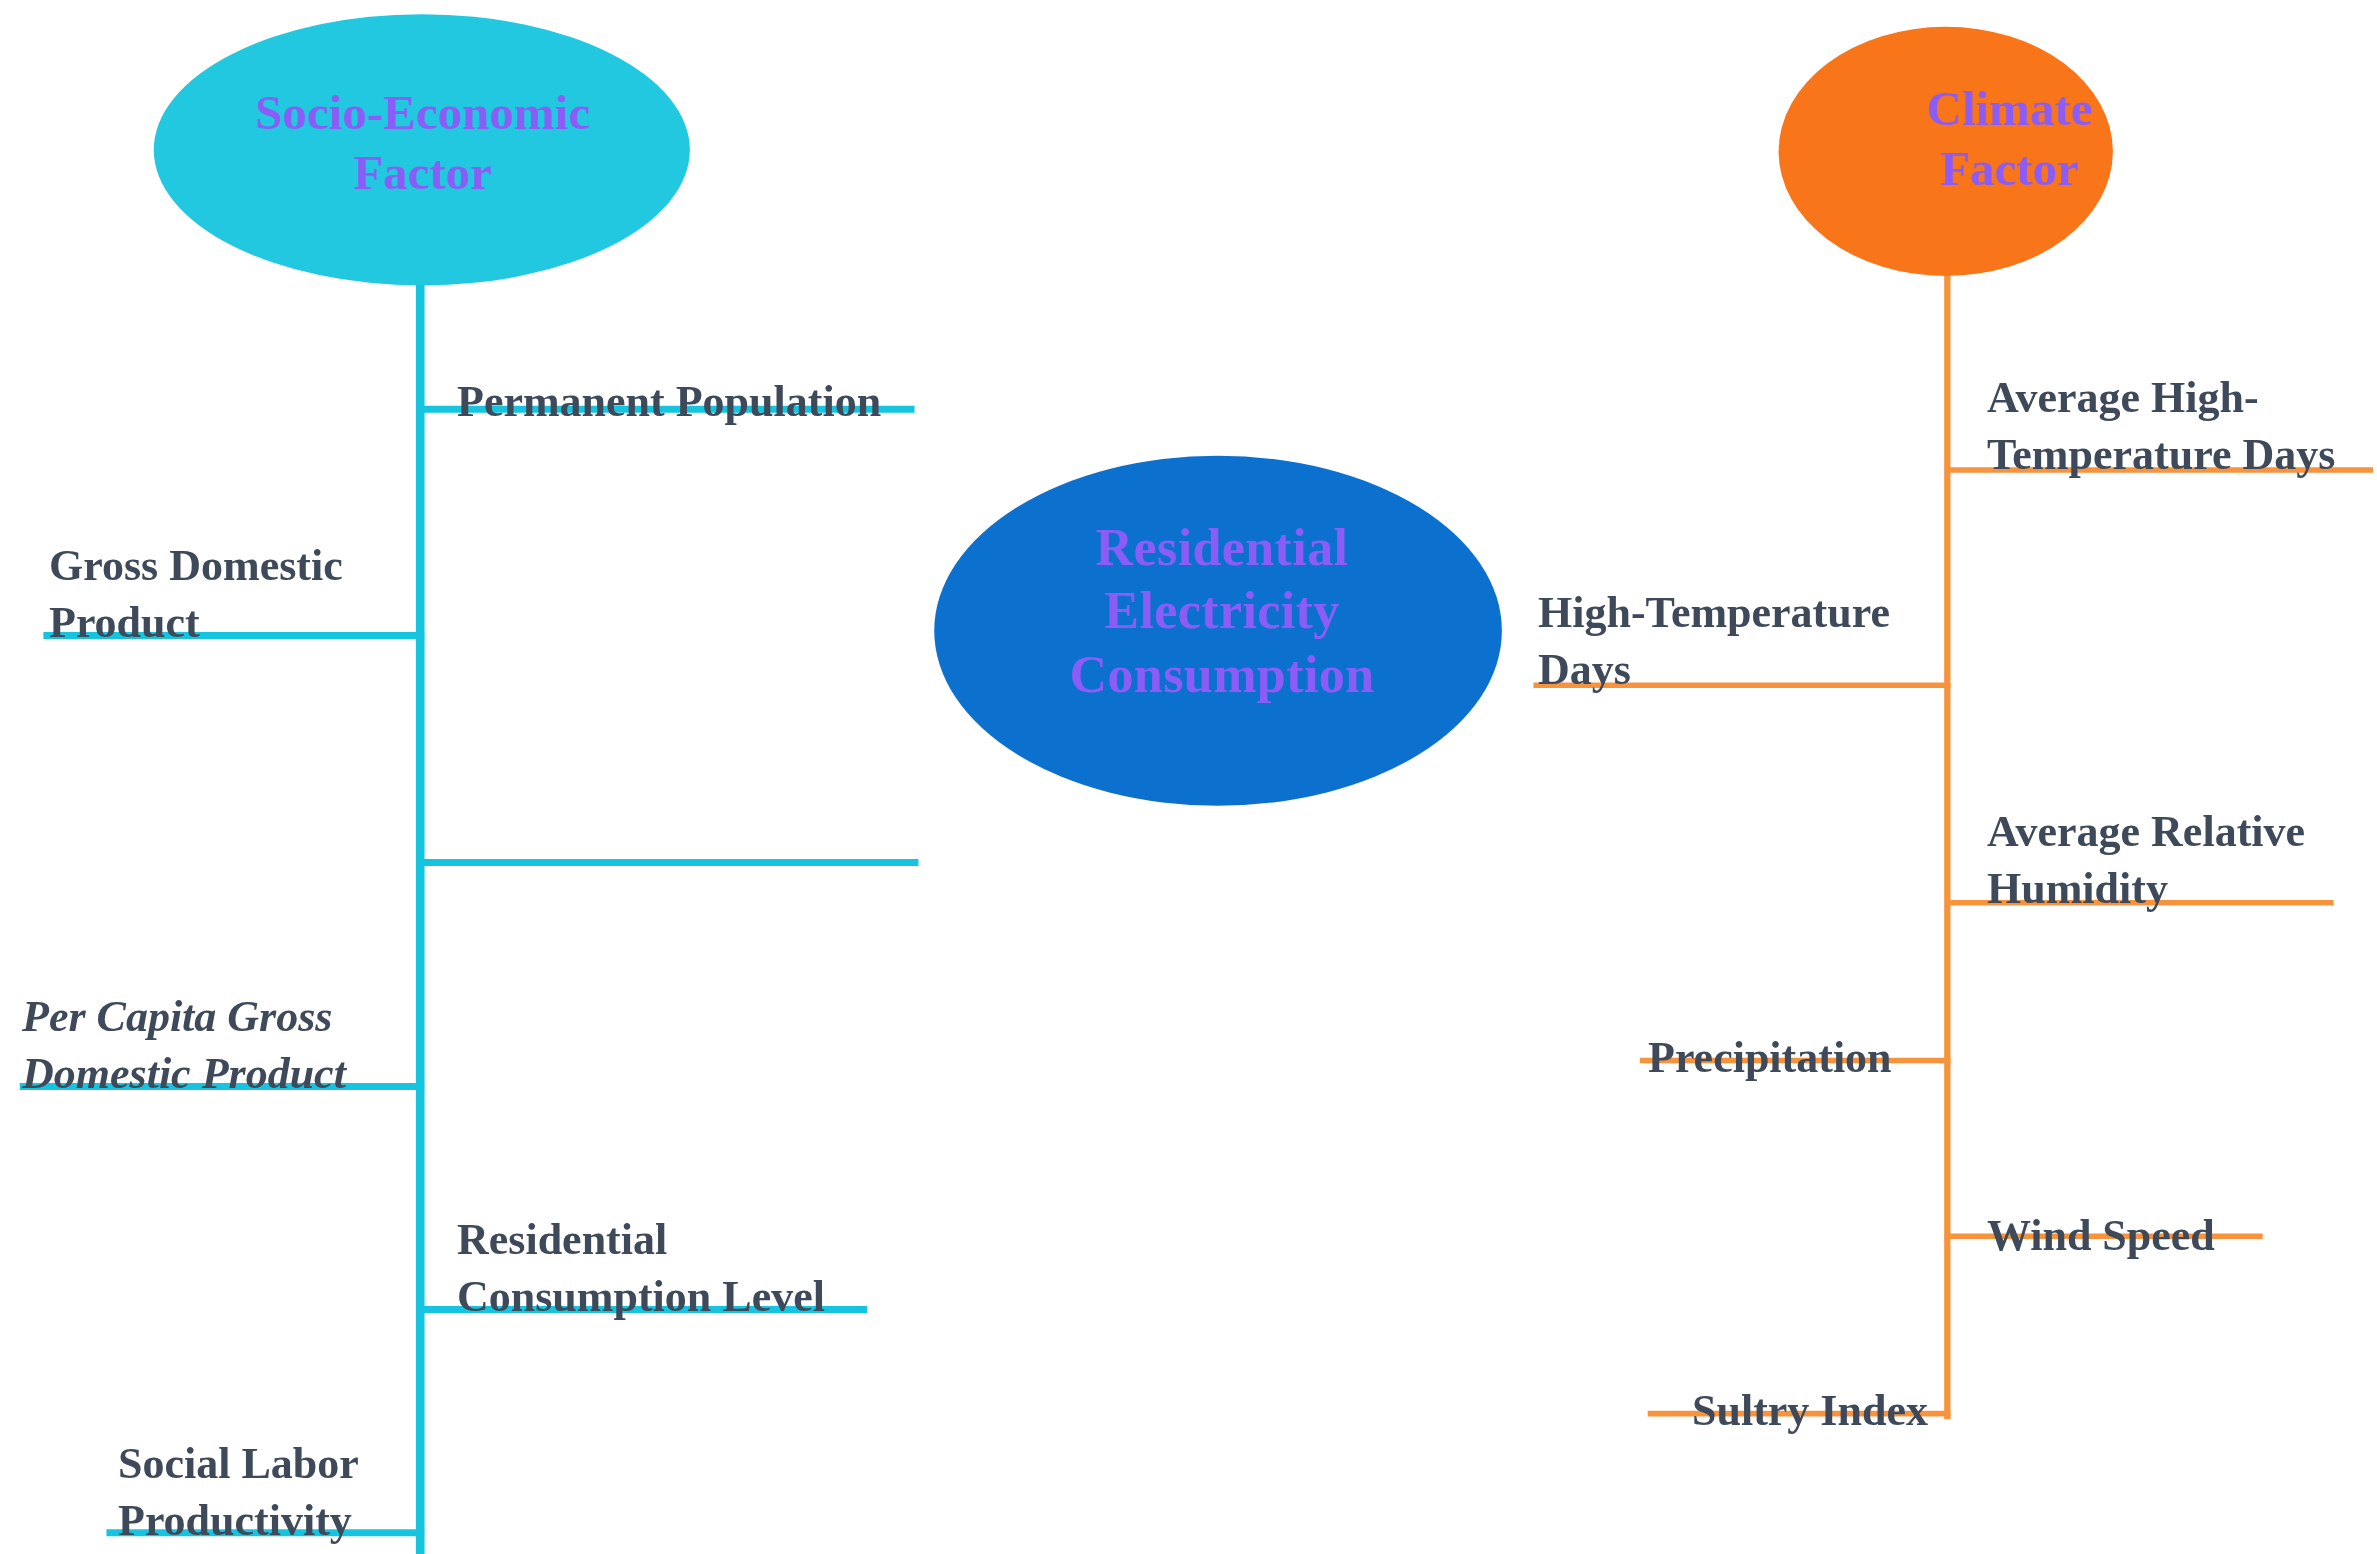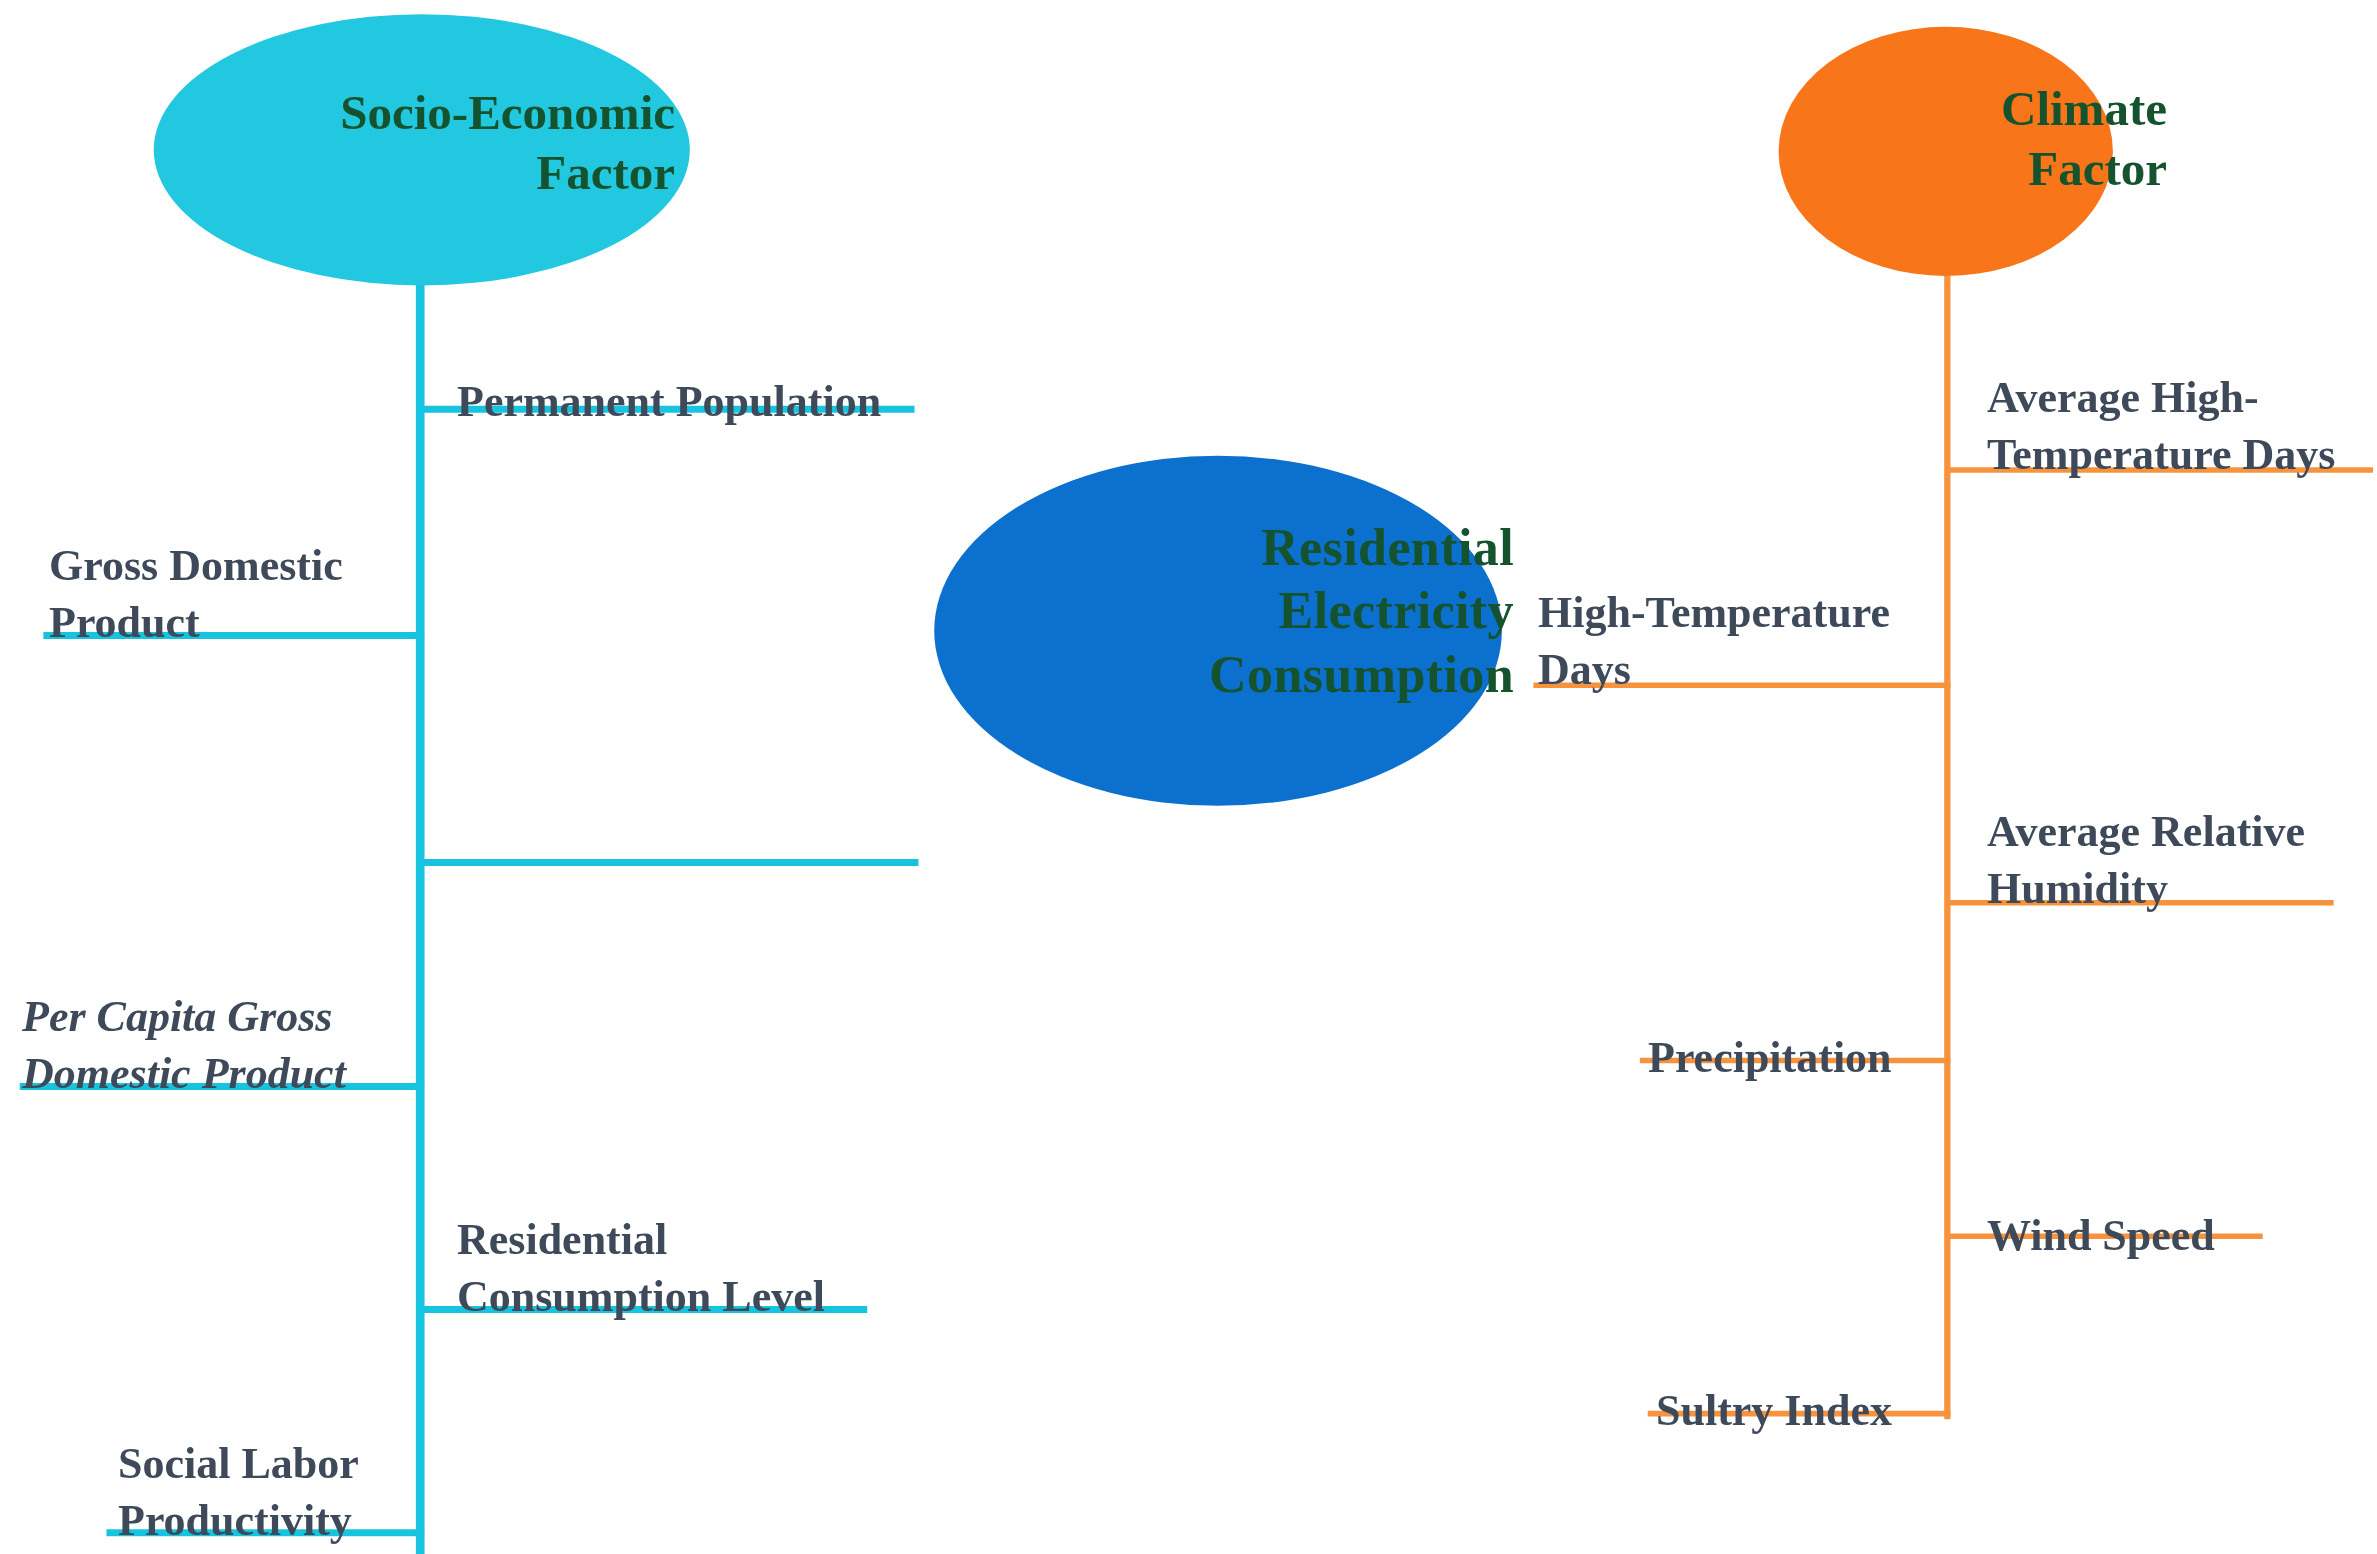--- a/index.html
+++ b/index.html
@@ -20,22 +20,22 @@
   }
   .svg-layer {
     position: absolute;
     top: 0;
     left: 0;
     width: 2377px;
     height: 1554px;
   }
   .node-ellipse-label {
     position: absolute;
-    text-align: right;
-    color: #14532d;
+    text-align: center;
+    color: #8b5cf6;
     font-weight: bold;
     line-height: 1.22;
     white-space: pre-line;
     pointer-events: none;
   }
   .branch-label {
     position: absolute;
     color: #3e4a5a;
     font-weight: bold;
     line-height: 1.30;
@@ -149,16 +149,16 @@
   <div class="branch-label label-left" style="left:1538px; top:560px; width:410px;">High-Temperature
 Days</div>
 
   <div class="branch-label label-left" style="left:1987px; top:779px; width:386px;">Average Relative
 Humidity</div>
 
   <div class="branch-label label-left" style="left:1648px; top:1005px; width:308px;">Precipitation</div>
 
   <div class="branch-label label-left" style="left:1987px; top:1183px; width:315px;">Wind Speed</div>
 
-  <div class="branch-label label-left" style="left:1656px; top:1358px; width:308px;">Sultry Index</div>
+  <div class="branch-label label-left" style="left:1656px; top:1358px; width:308px;text-align:center;">Sultry Index</div>
 
 </div>
 
 
 </body></html>

